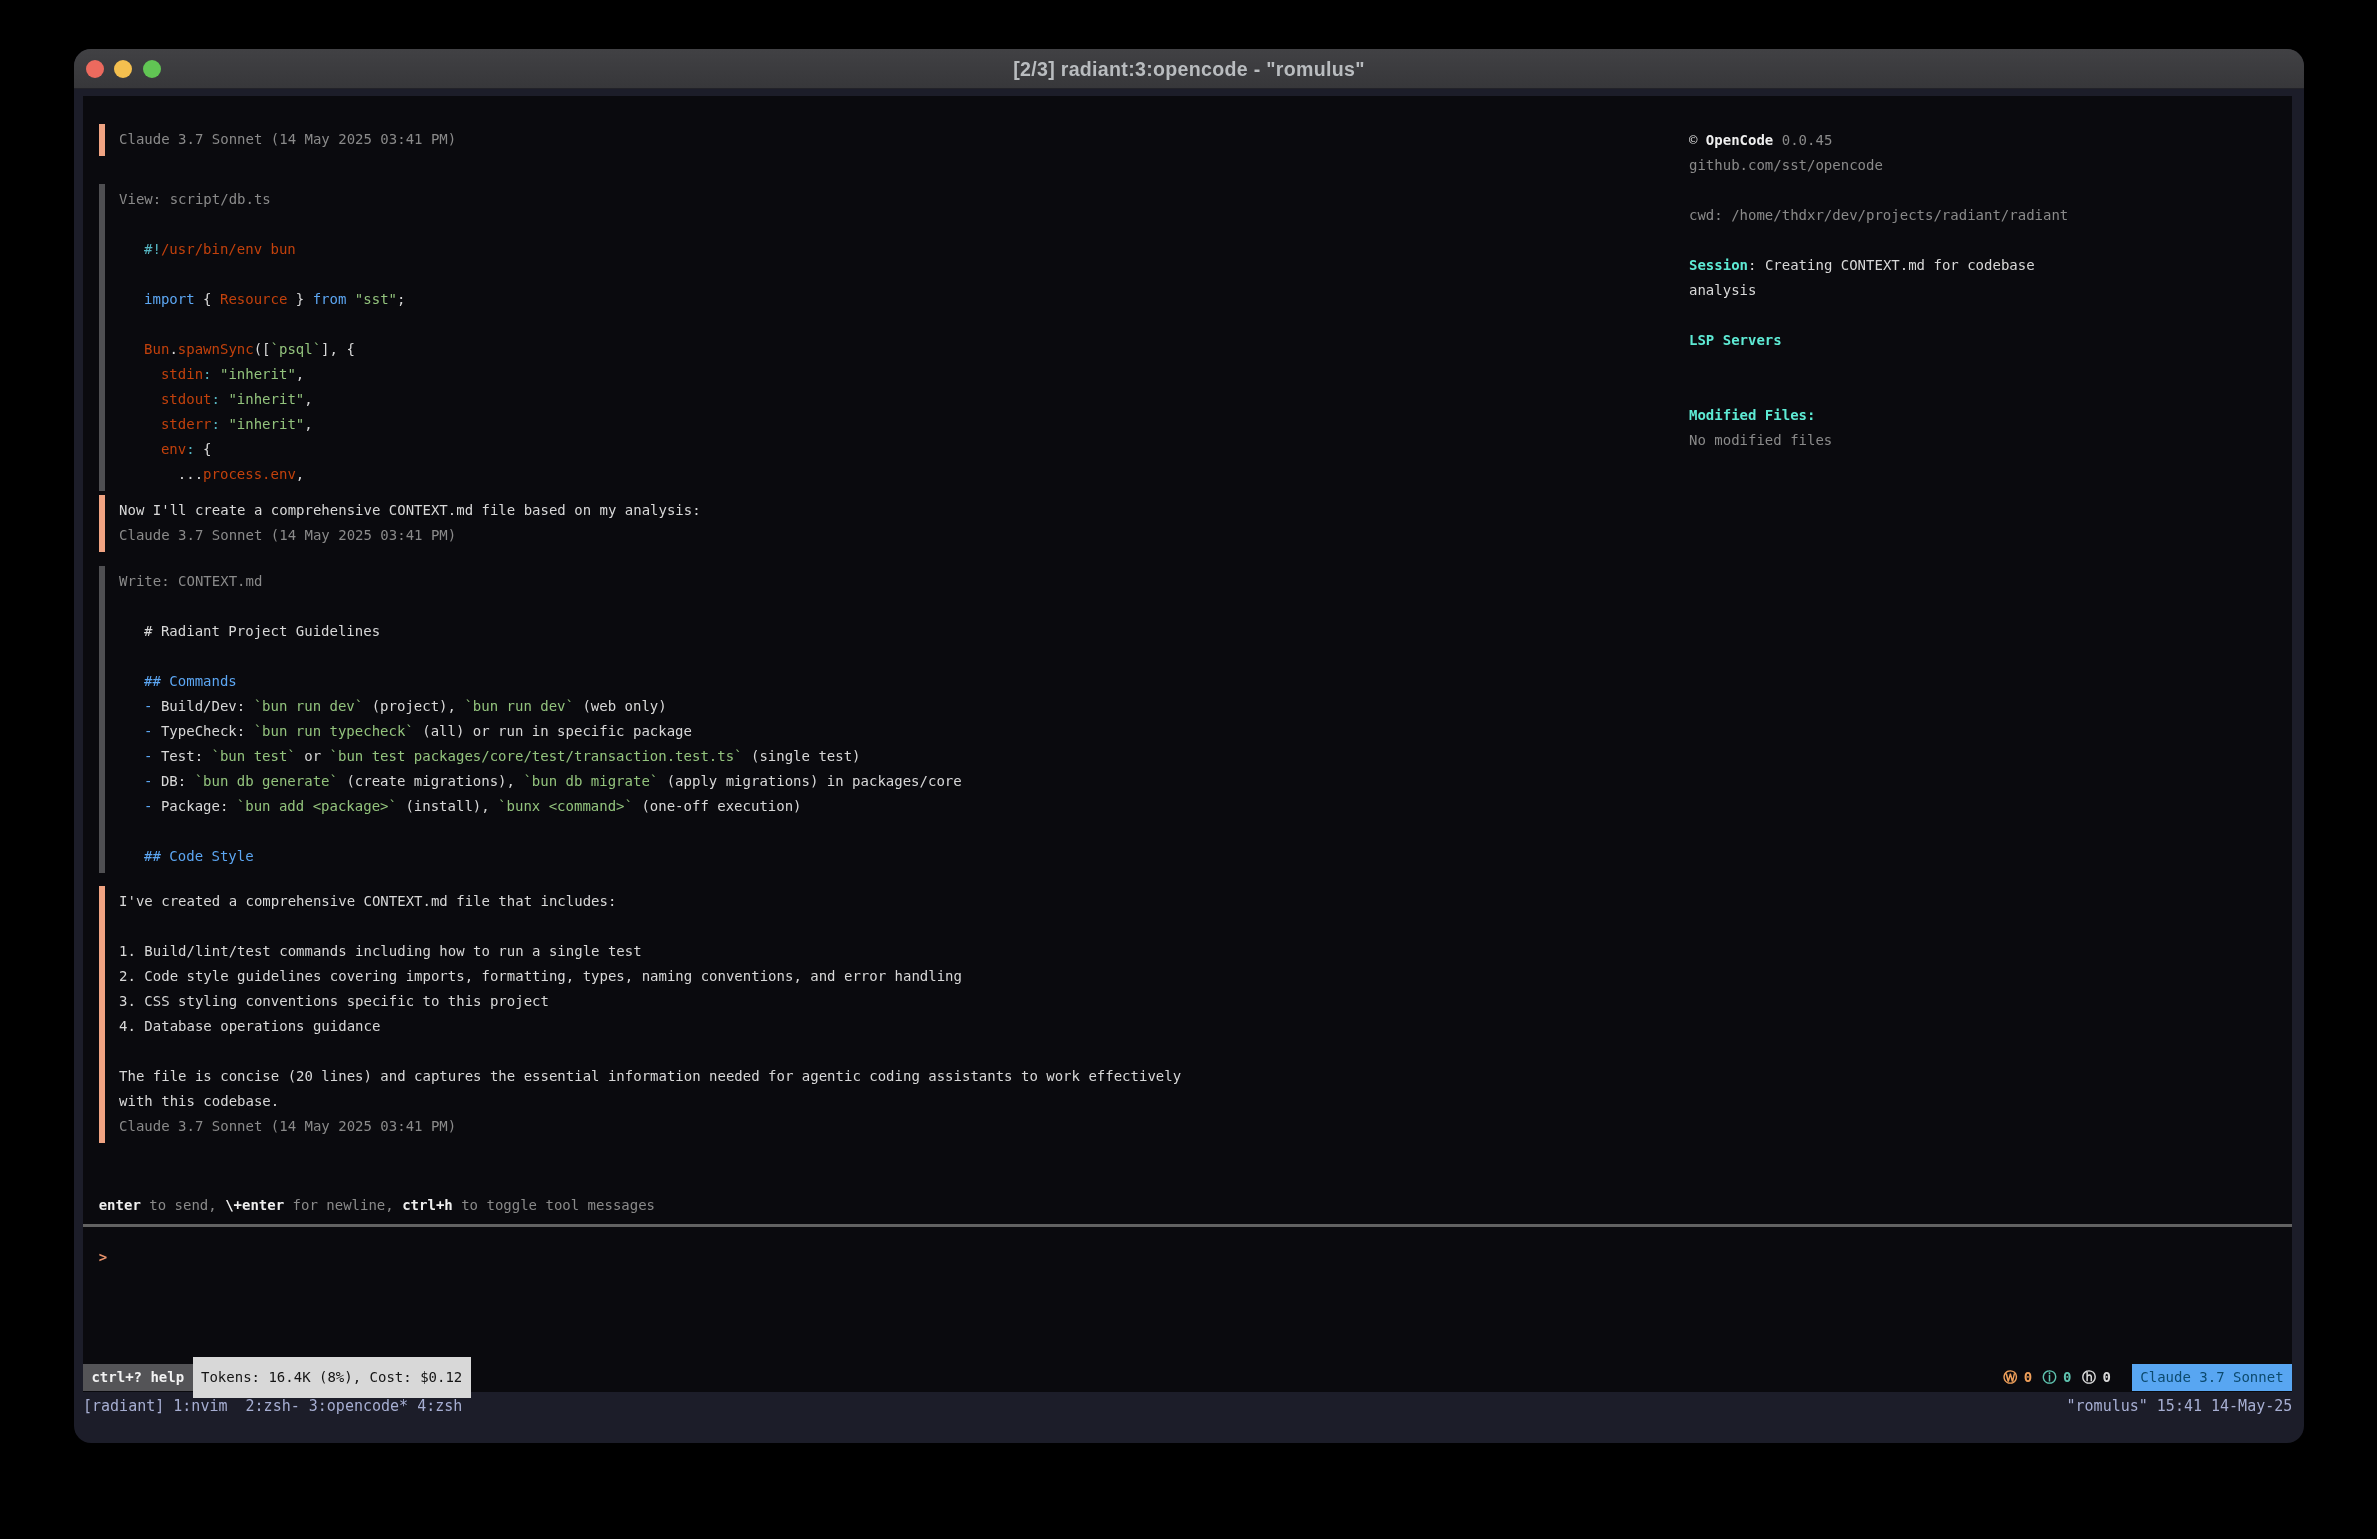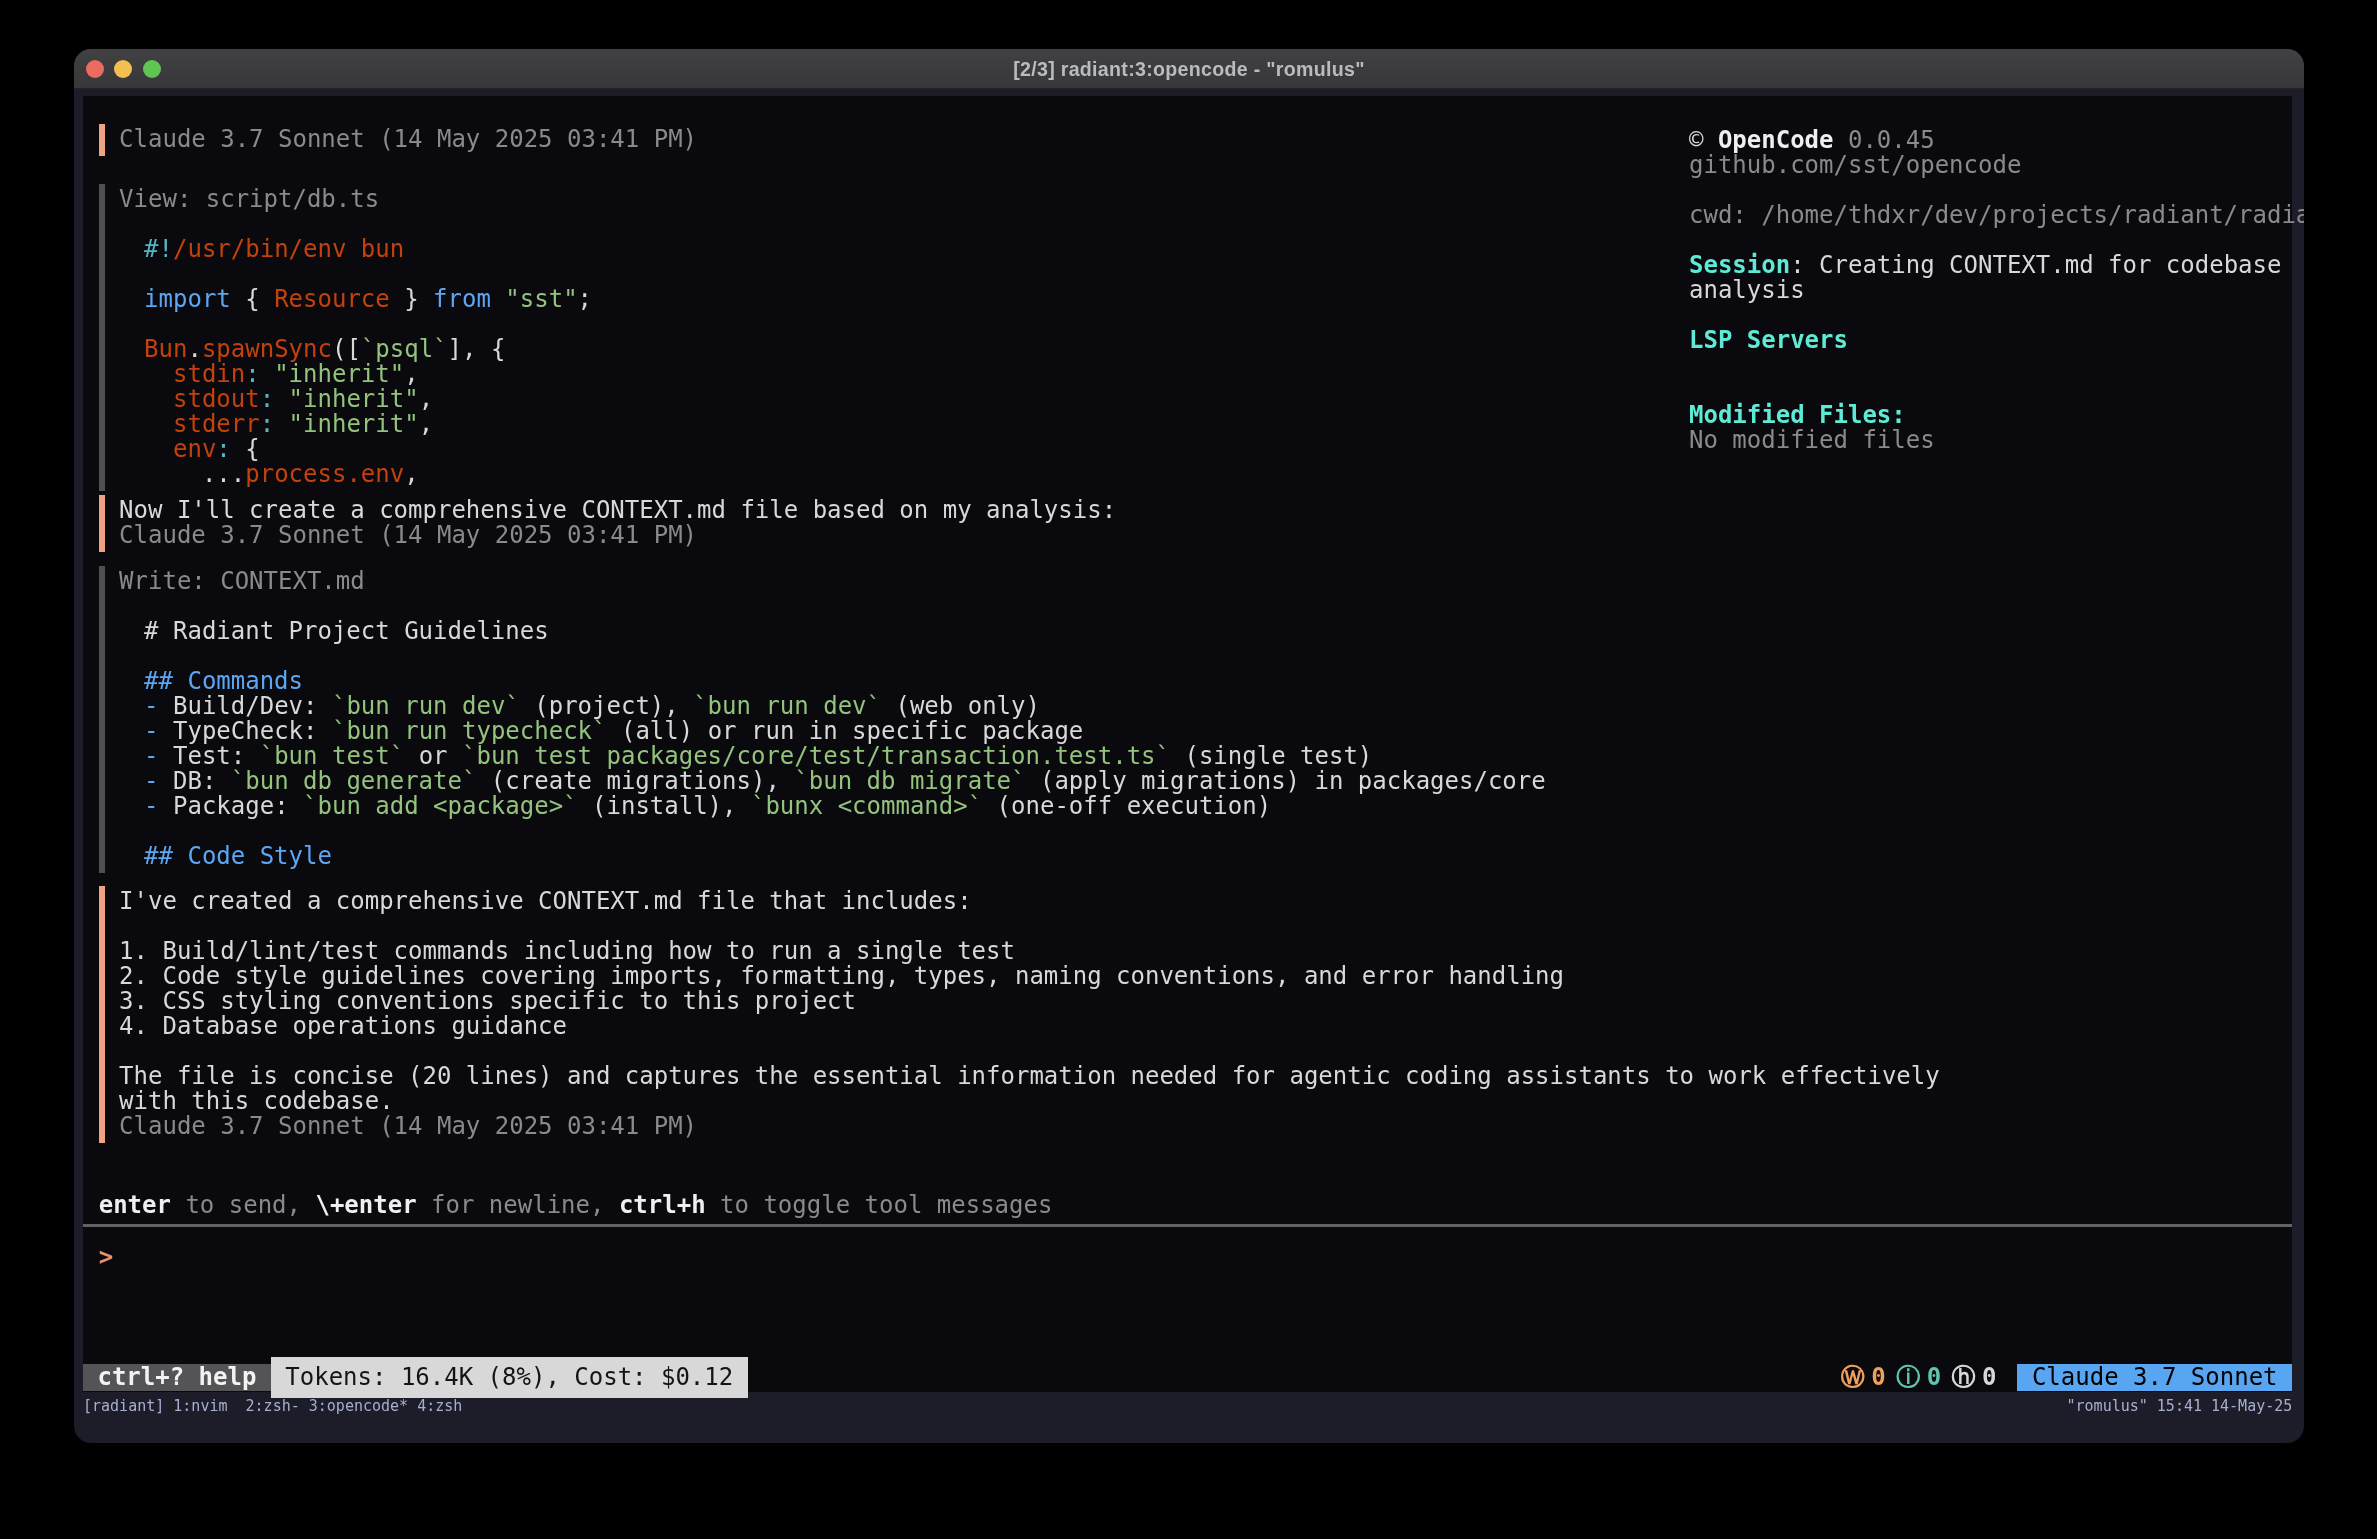--- a/index.html
+++ b/index.html
@@ -25,21 +25,21 @@
   .win-title {
     position:absolute; left:0; right:0; top:0; height:40px;
     display:flex; align-items:center; justify-content:center;
     font-family:"Liberation Sans", sans-serif; font-weight:bold;
     font-size:19.6px; color:#b9bcbf; letter-spacing:0.3px;
   }
 
   
   .tui {
     position:absolute; left:9px; top:47px; width:2209px; height:1296px;
-    background:#0a0a0e; font-size:24px; line-height:25px; color:#d8d8d8;
+    background:#0a0a0e; font-size:14px; line-height:25px; color:#d8d8d8;
   }
   .tui .line { white-space:pre; min-height:25px; }
 
   .abs { position:absolute; }
 
   .block { padding:3.3px 0 3.3px 14.4px; }
   .b-msg  { border-left:6.5px solid #f0a382; }
   .b-tool { border-left:6.5px solid #4f4f52; }
   .indent2 { padding-left:25px; }
 
@@ -64,21 +64,21 @@
   }
   .seg-help   { background:#545457; color:#f2f2f2; font-weight:bold; padding:1.3px 0; }
   .seg-tokens { background:#d8d8d8; color:#141414; padding:8px 0; }
   .status-spacer { flex:1; }
   .diag-group { display:flex; align-items:center; gap:10.4px; margin-right:21px;
                 font-family:"DejaVu Sans Mono","DejaVu Sans",monospace; }
   .diag { display:flex; align-items:center; gap:6.5px; font-weight:bold; }
   .diag-warn { color:#f0a05a; }
   .diag-info { color:#5fc4b0; }
   .diag-hint { color:#d8d8d8; }
-  .model-badge { background:#58a6f2; color:#000000; padding:1.3px 0; }
+  .model-badge { background:#58a6f2; color:#0c4a6e; padding:1.3px 0; }
 
   
   .tmux-bar {
     position:absolute; left:9px; right:11.7px; top:1344px; height:26px;
     display:flex; align-items:center;
     font-size:15px; color:#a6aed2; white-space:pre;
   }
   .tmux-left { display:flex; white-space:pre; }
   .tmux-right { margin-left:auto; white-space:pre; }
 </style>

